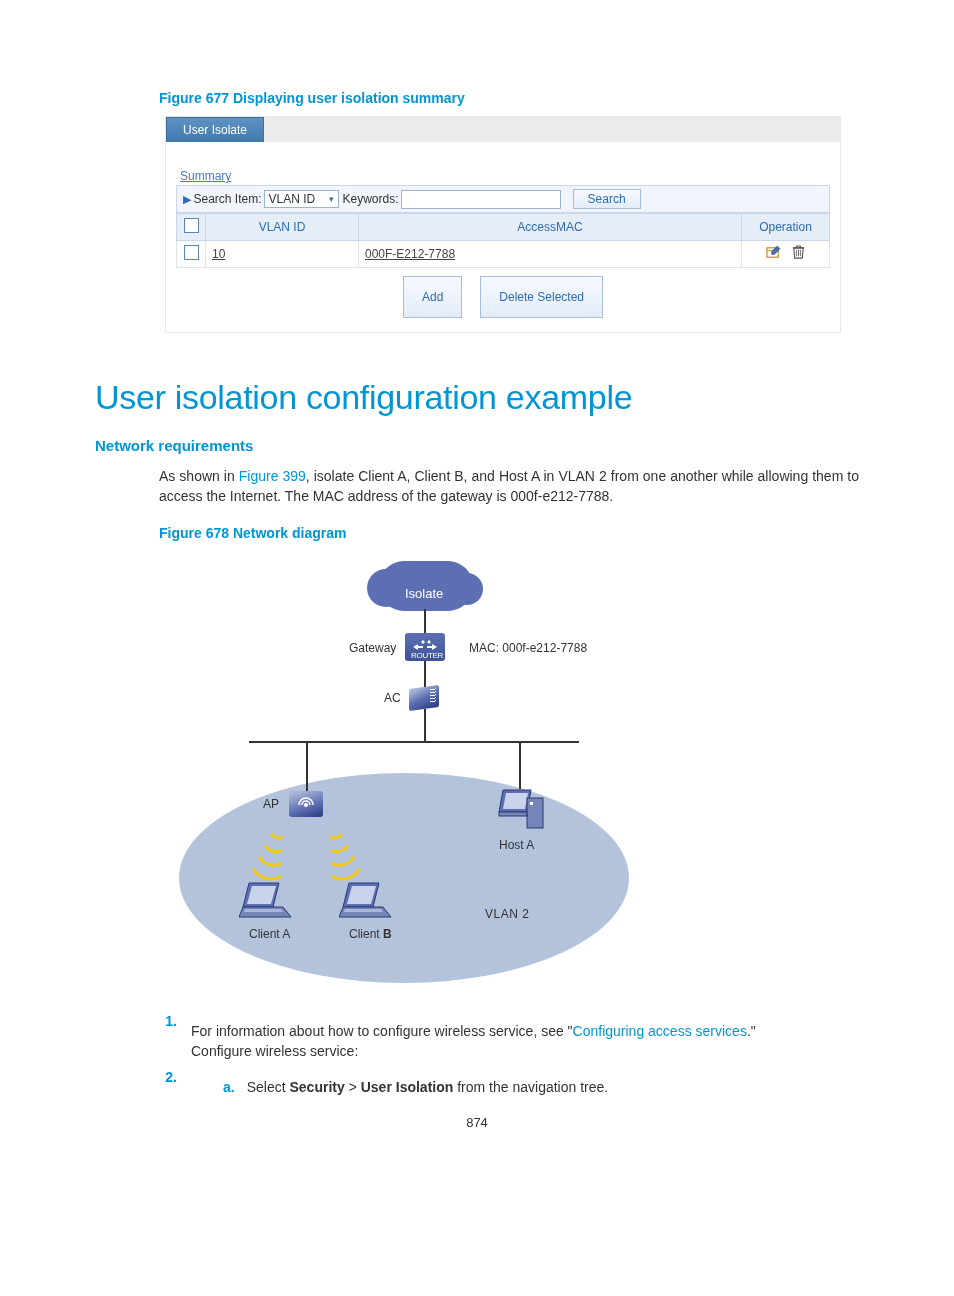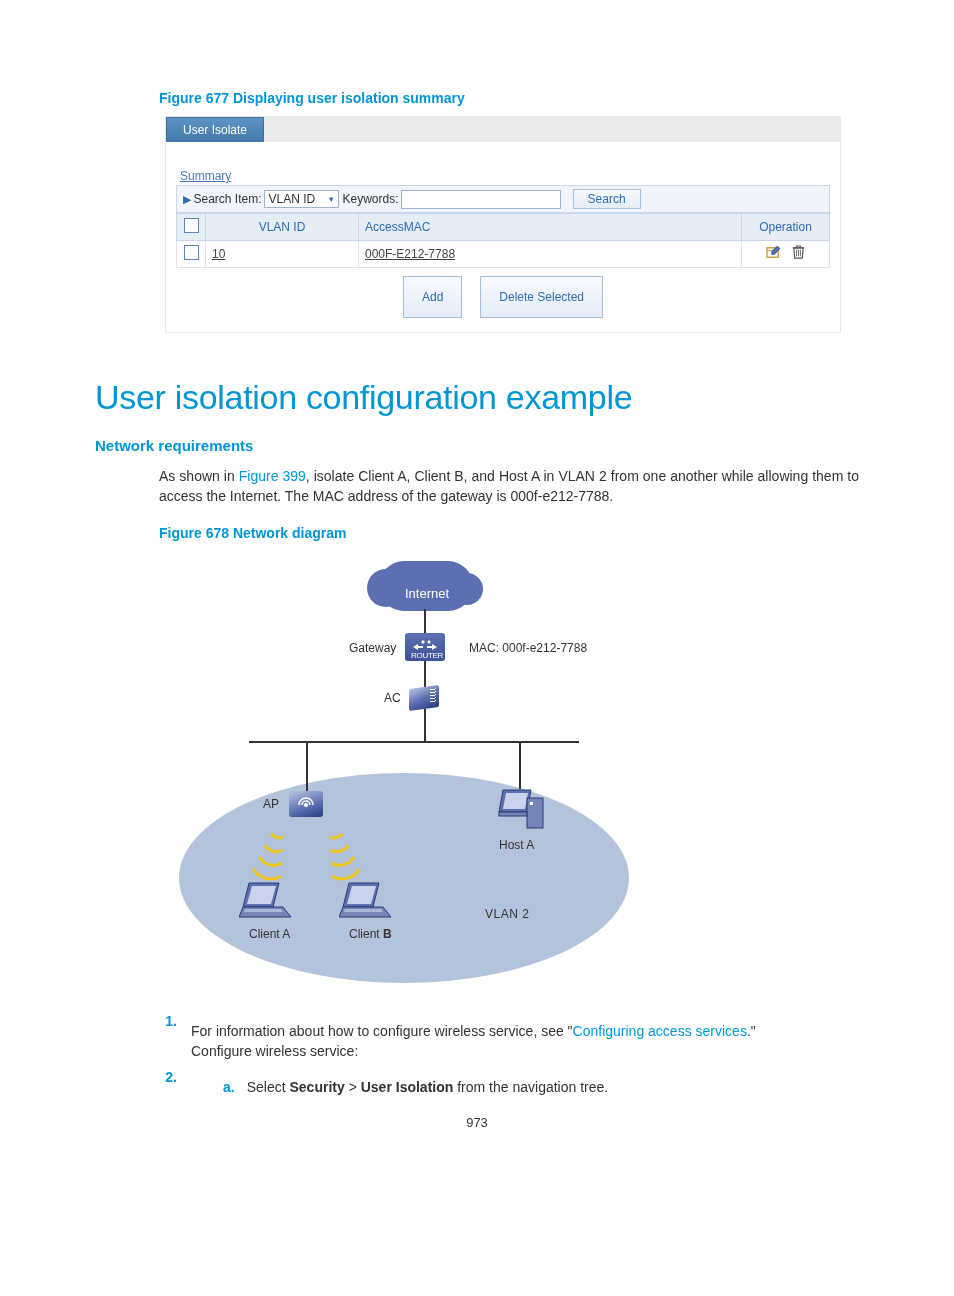--- a/index.html
+++ b/index.html
@@ -402,21 +402,21 @@
         <span style="margin-left:2px">Keywords:</span>
         <input class="kw-input" type="text" value="" style="">
         <div class="search-btn">Search</div>
       </div>
 
       <table class="data-table">
         <tbody>
             <tr>
           <th><span class="cb"></span></th>
           <th style="text-align:center;width:140px">VLAN ID</th>
-          <th style="text-align:left">AccessMAC</th>
+          <th style="text-align:center">AccessMAC</th>
           <th style="width:75px;text-align:center">Operation</th>
         </tr>
         <tr>
           <td><span class="cb"></span></td>
           <td>10</td>
           <td>000F-E212-7788</td>
           <td>
             <div class="op-icons">
               <span class="icon-edit">
                 <svg viewBox="0 0 16 16">
@@ -452,21 +452,21 @@
     <span>As shown in </span><span class="link">Figure 399</span><span>, isolate Client A, Client B, and Host A in VLAN 2 from one another while allowing them to access the Internet. The MAC address of the gateway is 000f-e212-7788.</span>
   </div>
 
   <div class="figure-caption" style="margin-top:18px">Figure 678 Network diagram</div>
 
   <div class="diagram-wrap">
     <div class="vlan-ellipse"></div>
 
     <div class="cloud">
       <div class="cloud-shape"></div>
-      <div class="cloud-text">Internet</div>
+      <div class="cloud-text">Isolate</div>
     </div>
 
     <div class="vline" style="left:265px;top:56px;height:24px"></div>
 
     <div class="router-box">
       <svg viewBox="0 0 28 14">
           <path d="M2 7l5-3v2h5v2H7v2z M26 7l-5 3v-2h-5V6h5V4z M10 2l2-2 2 2-2 2z M16 2l2-2 2 2-2 2z" fill="#fff"></path>
         </svg>
       <div class="router-caption">ROUTER</div>
     </div>
@@ -560,15 +560,15 @@
         <div class="sub-item">
           <div class="sub-num">a.</div>
           <div>
             <span>Select </span><b>Security</b><span> &gt; </span><b>User Isolation</b><span> from the navigation tree.</span>
           </div>
         </div>
       </div>
     </div>
   </div>
 
-  <div class="page-num">973</div>
+  <div class="page-num">874</div>
 
 </div>
 
 </body></html>

